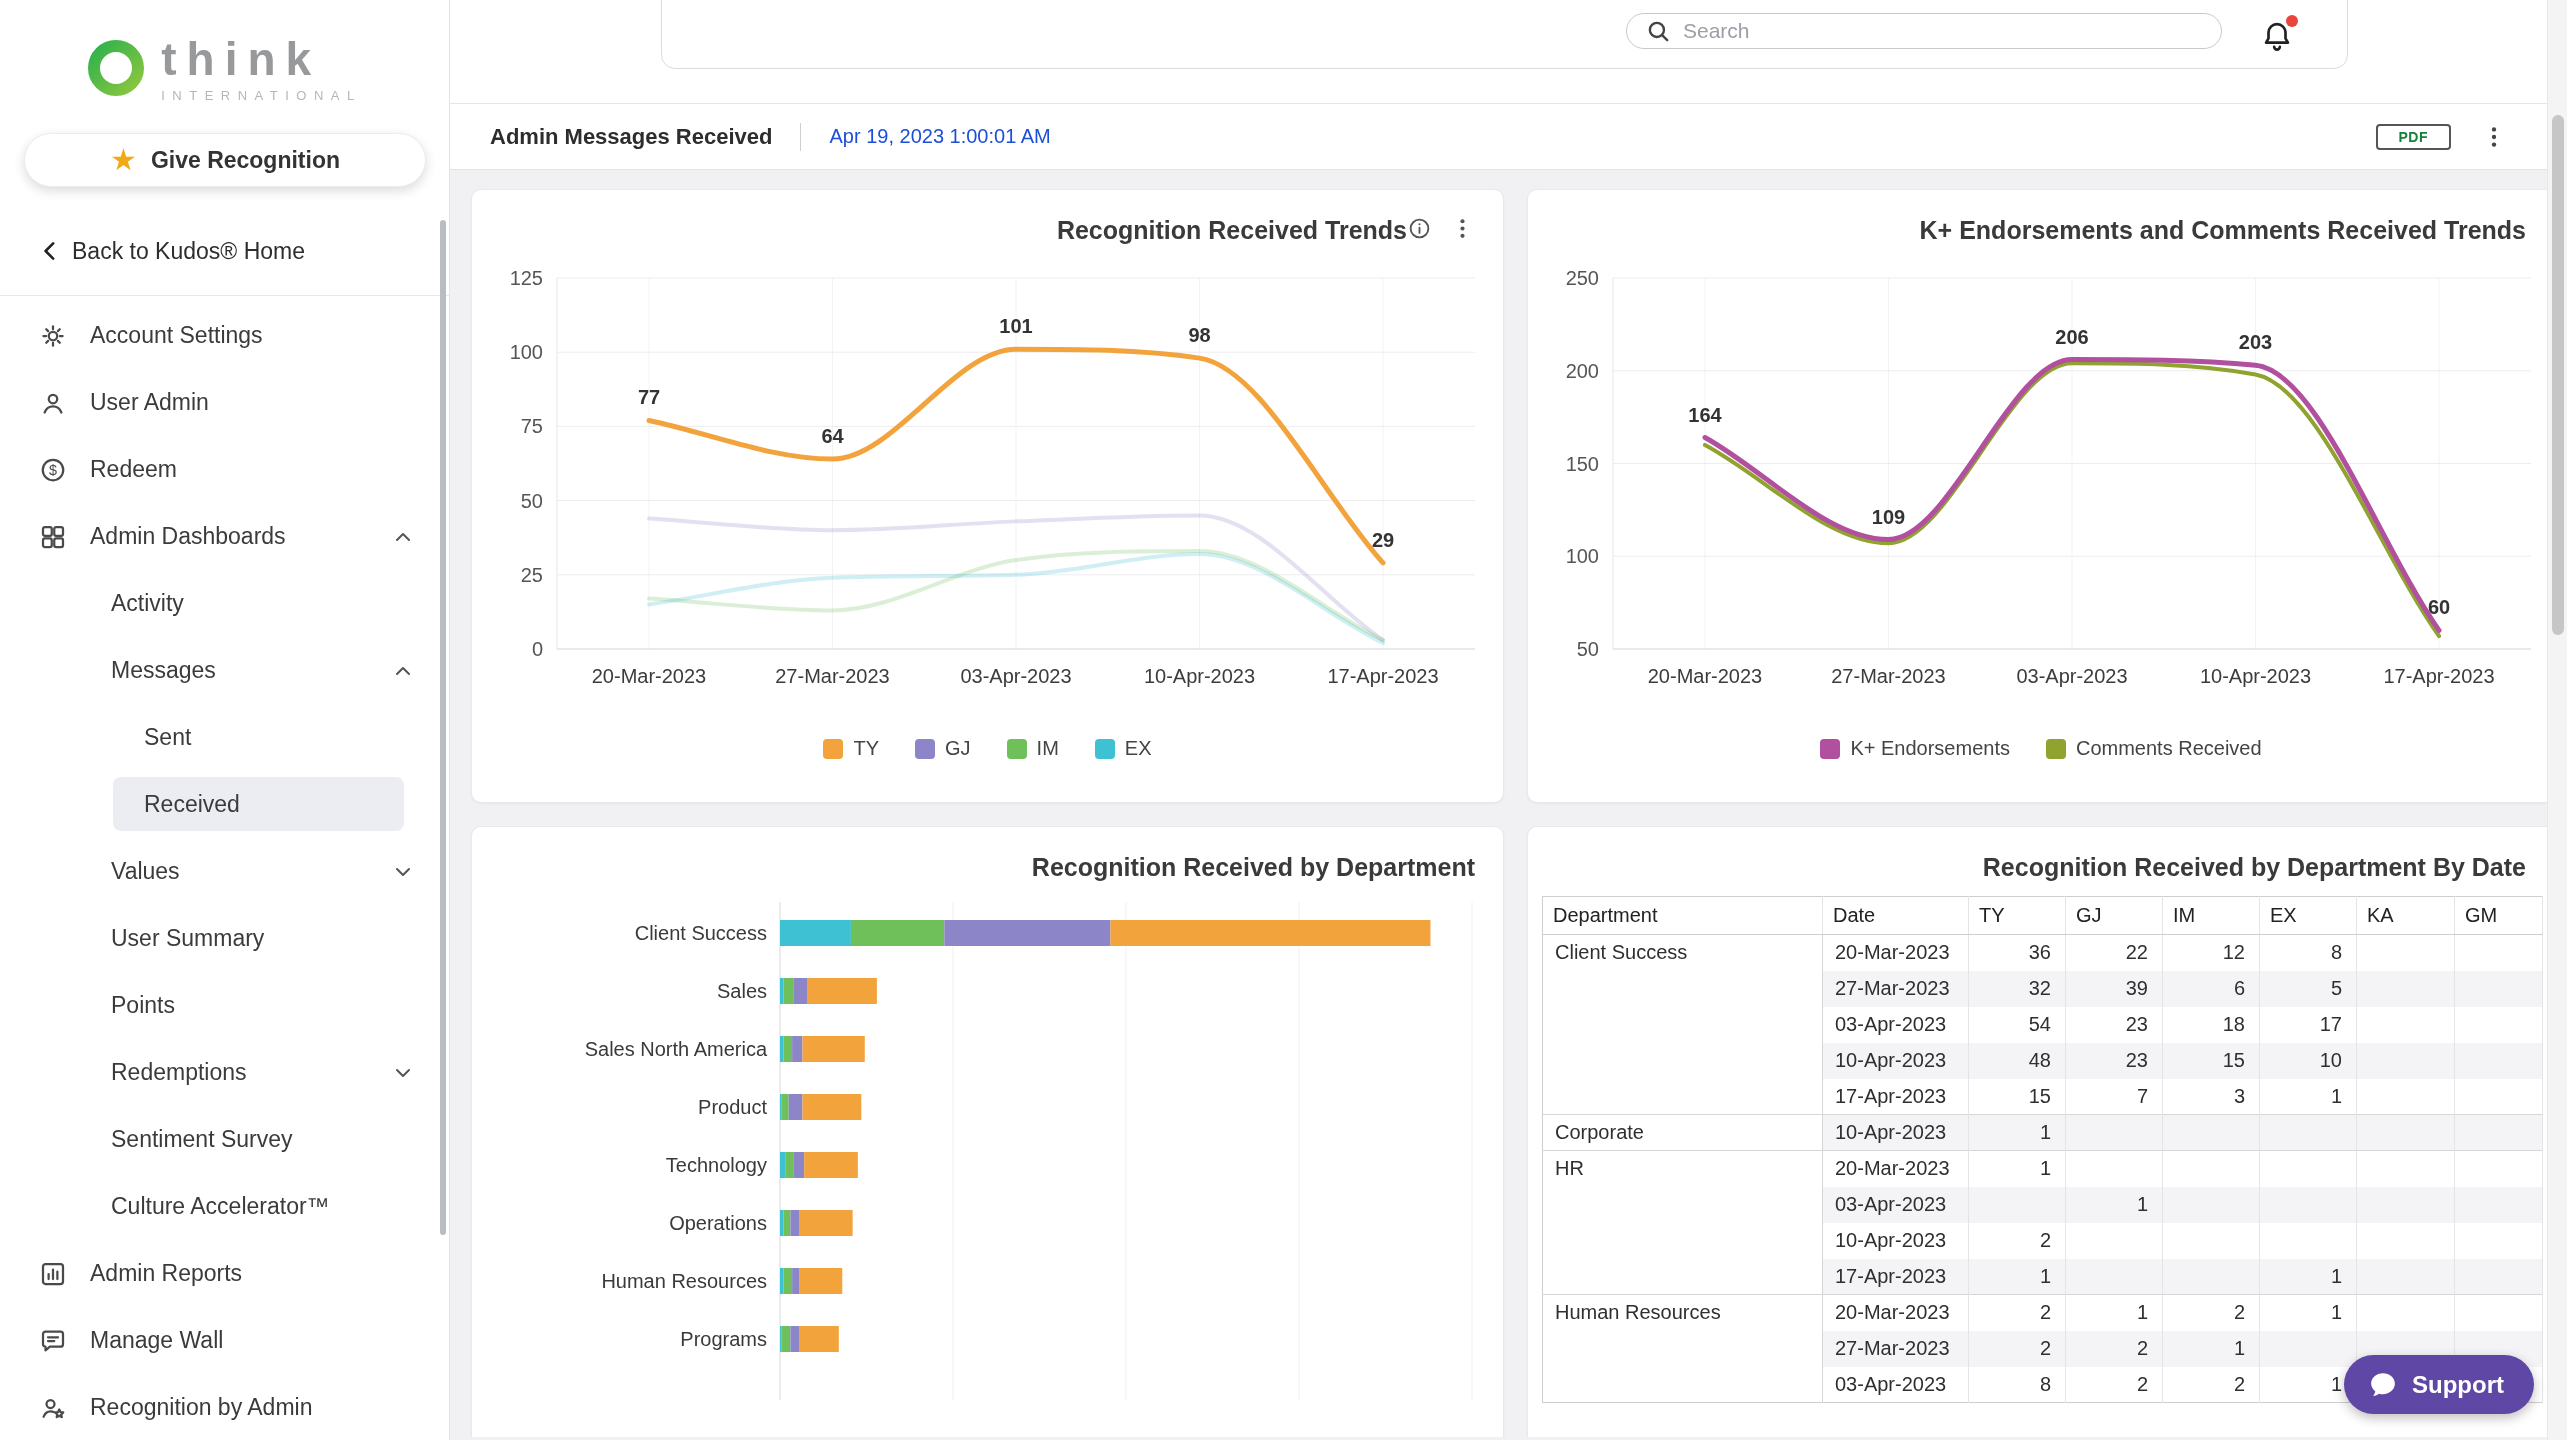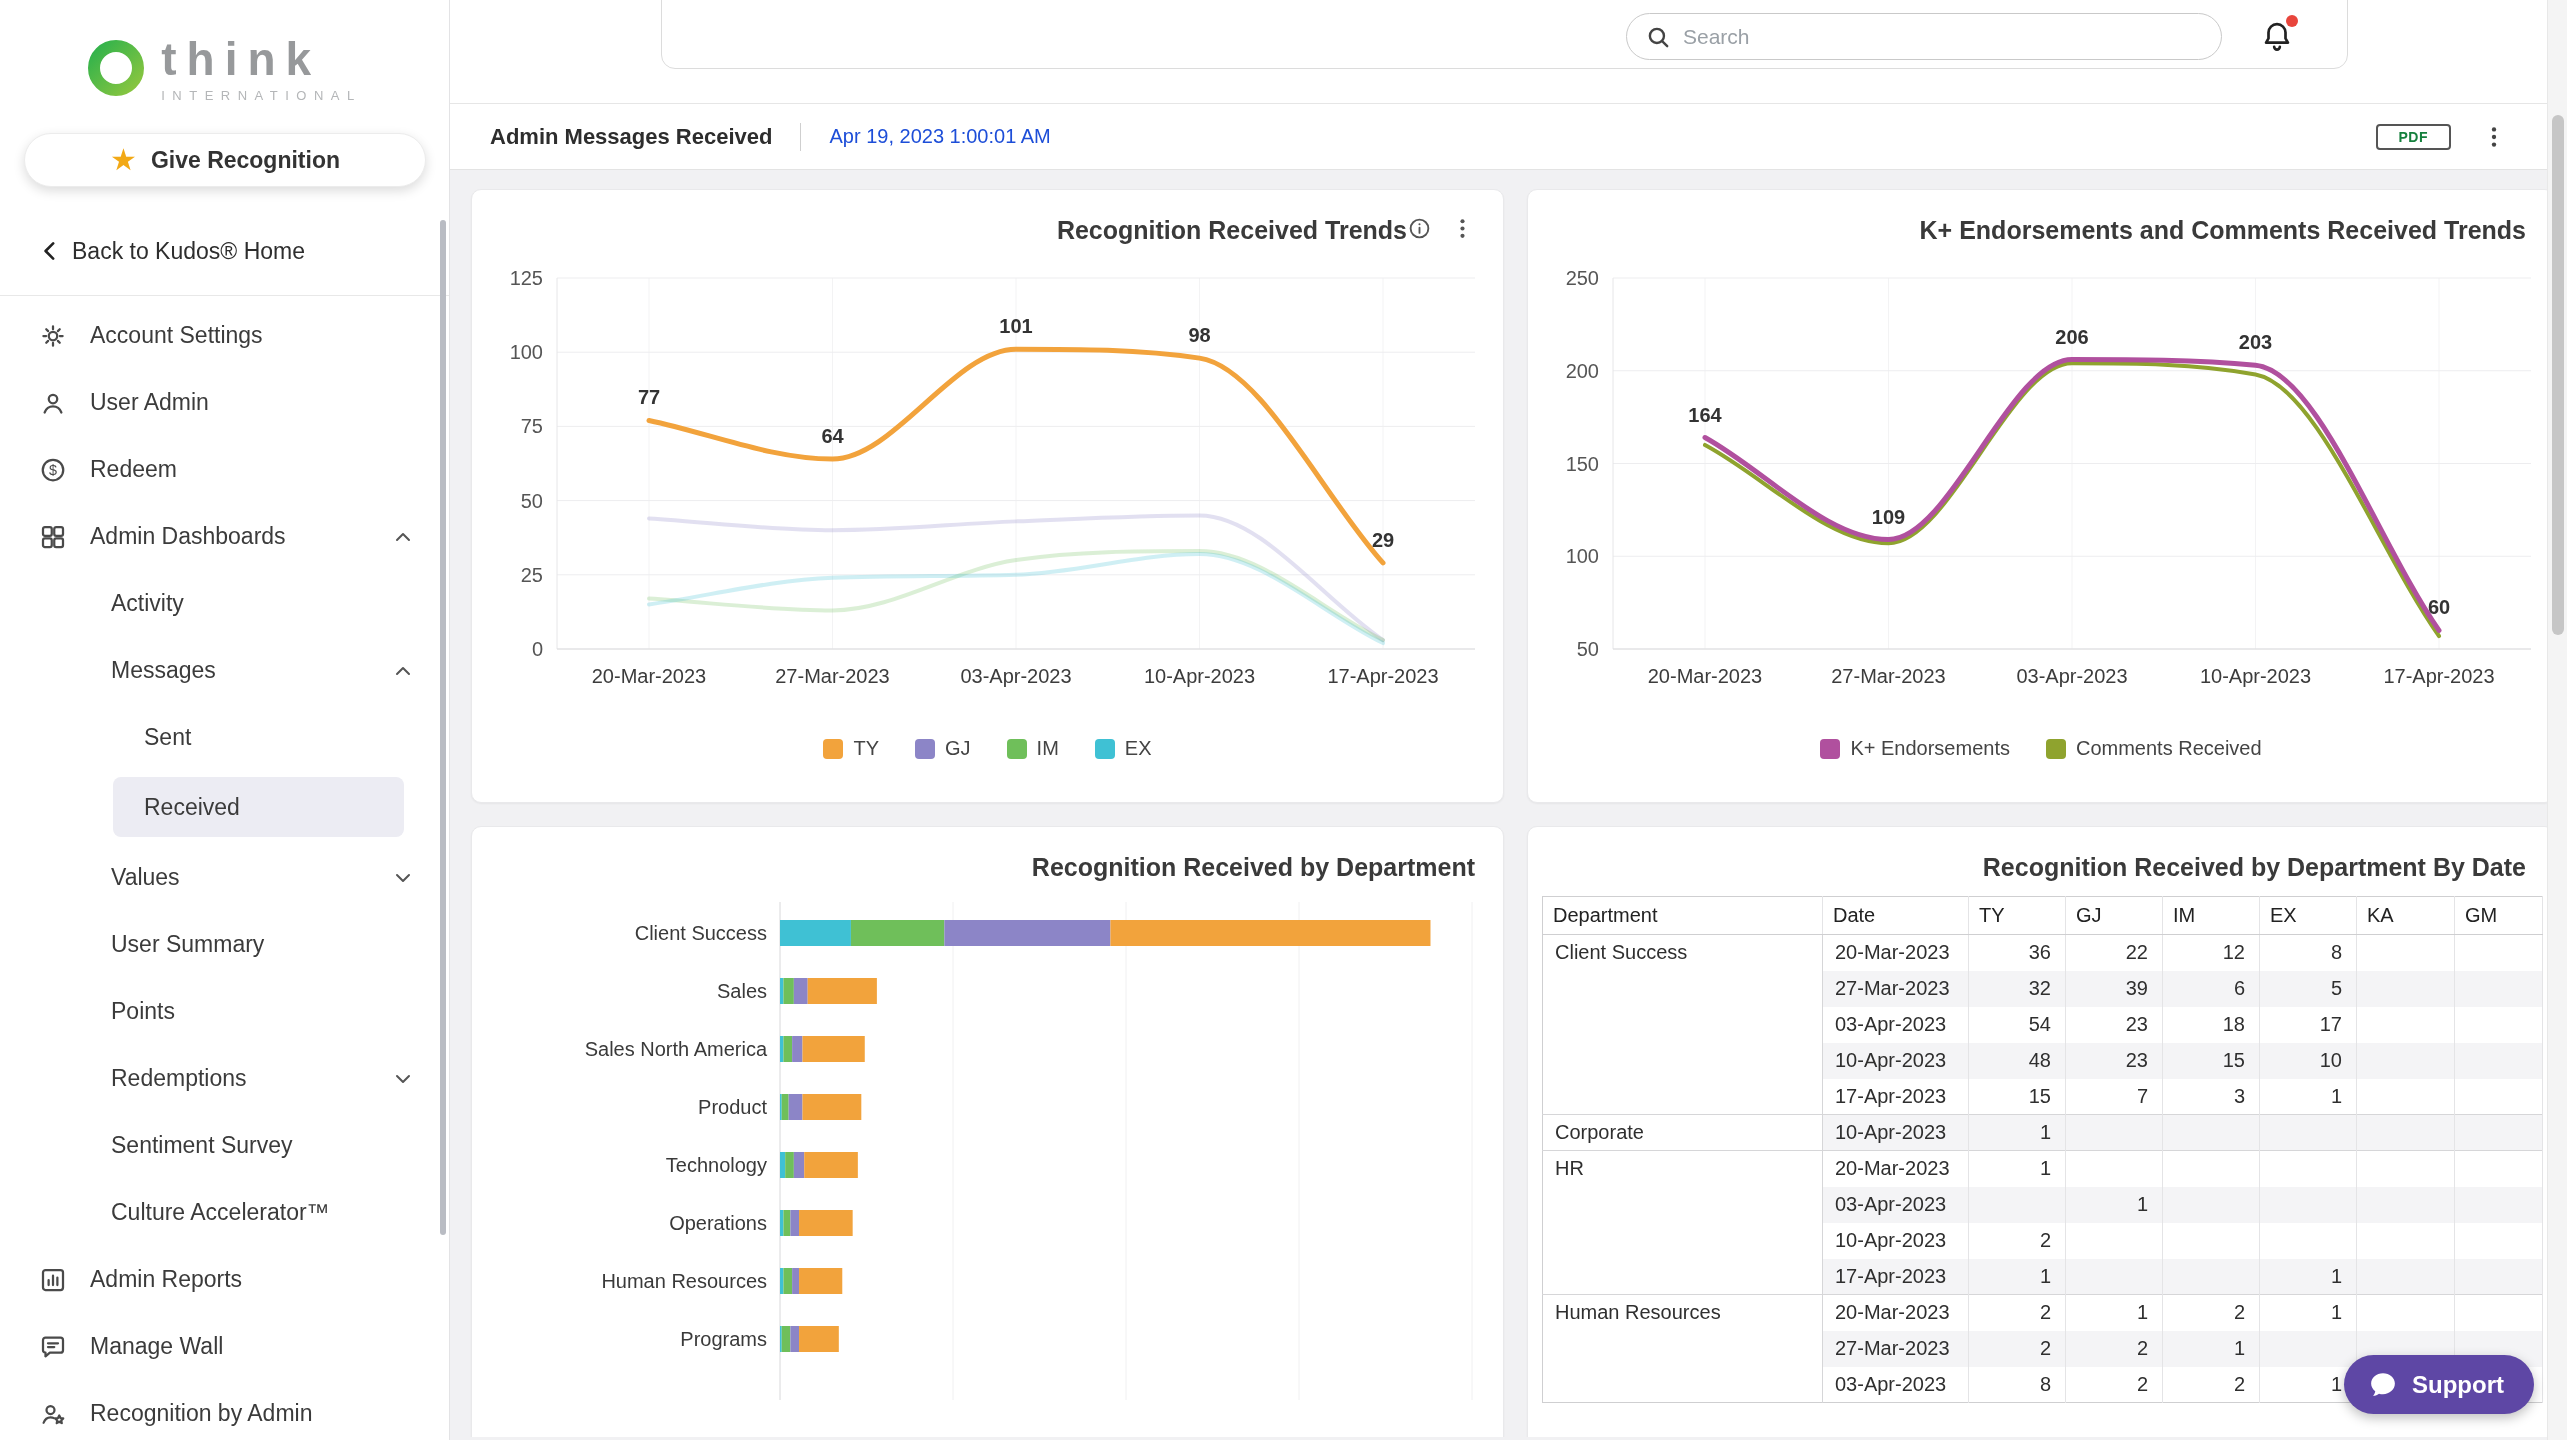--- a/index.html
+++ b/index.html
@@ -21,35 +21,35 @@
   .star { color:#f2a916; font-size:30px; line-height:1; }
   .back-home { display:flex; align-items:center; gap:8px; padding-left:38px; margin-top:38px;
     height:52px; font-size:23px; color:#2e2e2e; cursor:pointer; }
   .back-home .chev { display:inline-flex; color:#222; }
   .divider { border-top:1px solid #e8e8e8; margin-top:18px; }
   .menu { padding-top:6px; }
   .menu-item { display:flex; align-items:center; height:67px; font-size:23px; color:#3b3b3b; cursor:pointer; }
   .lvl0 { padding-left:38px; }
   .lvl1 { padding-left:111px; }
   .lvl2 { padding-left:144px; }
-  .menu-item.selected { height:60px; margin:6px 45px 7px 113px; padding-left:31px;
+  .menu-item.selected { height:54px; margin:6px 45px 7px 113px; padding-left:31px;
     background:#ececf3; border-radius:8px; }
   .mi-icon { width:30px; height:30px; margin-right:22px; color:#4a4a4a; display:inline-flex; }
   .mi-icon svg { width:30px; height:30px; }
   .mi-chev { margin-left:auto; margin-right:34px; color:#555; display:inline-flex; }
   .mi-chev svg { width:24px; height:24px; }
   .sb-scroll { position:absolute; right:3px; top:220px; width:6px; height:1015px;
     background:#b9bcc3; border-radius:3px; }
 
   
   .main { flex:1; position:relative; background:#f1f1f3; }
   .topbar { height:104px; background:#fff; position:relative; border-bottom:1px solid #e6e6e6; }
   .search-card { position:absolute; left:211px; top:-31px; width:1687px; height:100px;
     background:#fff; border:1px solid #dcdcdc; border-radius:14px; }
-  .search-pill { position:absolute; left:964px; top:43px; width:596px; height:47px;
+  .search-pill { position:absolute; left:964px; top:43px; width:596px; height:36px;
     border:1.5px solid #c9c9c9; border-radius:24px; display:flex; align-items:center;
     padding:0 18px; gap:12px; background:#fff; }
   .search-pill svg { width:26px; height:26px; color:#444; flex:0 0 26px; }
   .search-pill input { border:none; outline:none; font-family:inherit; font-size:21px;
     color:#333; width:480px; background:transparent; }
   .search-pill input::placeholder { color:#9aa0a6; }
   .bell { position:absolute; left:1598px; top:49px; width:40px; height:40px; color:#222; cursor:pointer; }
   .bell svg { width:34px; height:34px; }
   .bell-dot { position:absolute; right:2px; top:-4px; width:12px; height:12px;
     background:#e8453c; border-radius:50%; }

